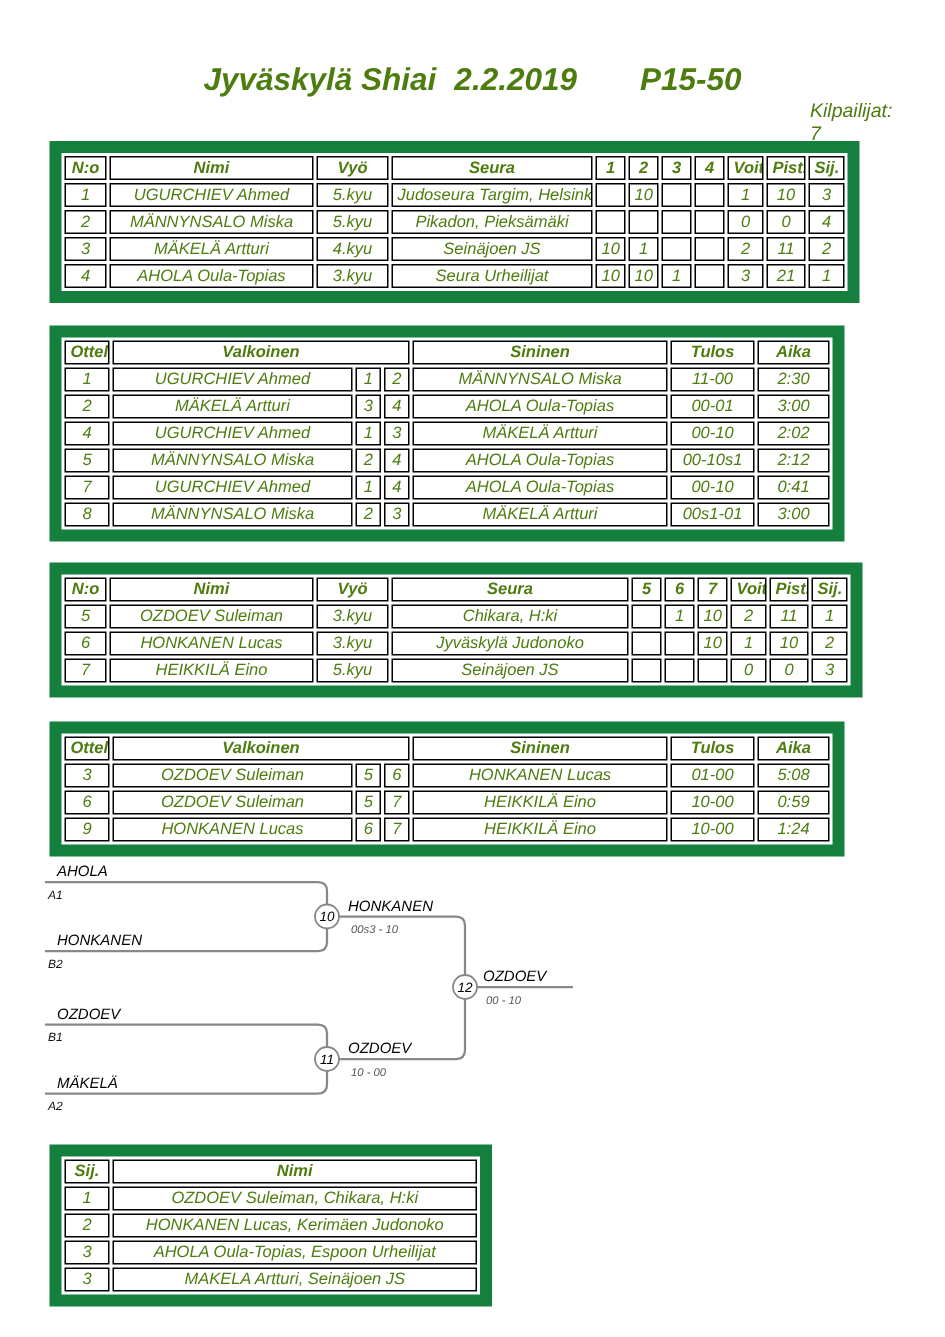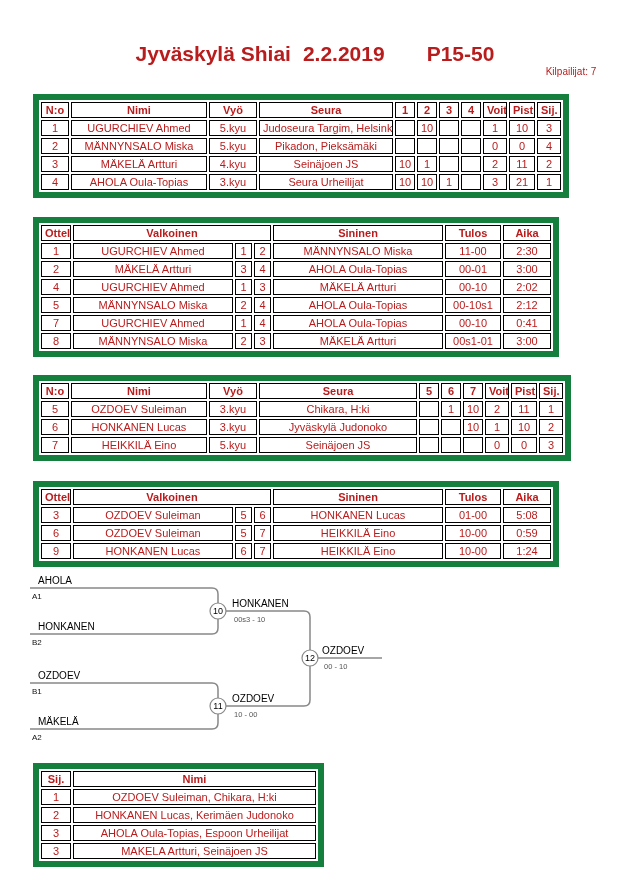--- a/index.html
+++ b/index.html
@@ -1,34 +1,34 @@
 <!DOCTYPE html>
 <html><head>
 <meta charset="utf-8">
 <style>
   html,body { margin:0; padding:0; background:#fff; }
   .page {
     position:relative; width:630px; height:891px; background:#fff;
-    font-family:"Liberation Sans", sans-serif; color:#b91c1c; overflow:hidden;
+    font-family:"Liberation Sans", sans-serif; color:#4d7c0f; overflow:hidden;font-style:italic;
   }
   .title {
     position:absolute; left:0; top:42px; width:630px;
     display:flex; justify-content:center; align-items:baseline;
     font-size:21px; font-weight:bold;
   }
   .title .tp1 { margin-right:12px; }
   .title .tp2 { margin-right:42px; }
   .sec-heading {
     position:absolute; text-align:center; font-size:12px; font-weight:bold;margin-top:44px;
   }
   .count-label {
-    position:absolute; left:540px; top:66px; width:62px; text-align:center; font-size:10px;
+    position:absolute; left:540px; top:66px; width:62px; text-align:left; font-size:13px;
   }
   table.t {
-    position:absolute; border:6px solid #15803d; border-collapse:separate;
+    position:absolute; border:8px solid #15803d; border-collapse:separate;
     border-spacing:2px; table-layout:fixed; background:#fff;
   }
   table.t td {
     border:1px solid #000; font-size:11px; line-height:13px; height:14px;
     padding:0 3px; white-space:nowrap; overflow:hidden; background:#fff;
   }
   table.t tr.hdr td { font-weight:bold; text-align:center; }
   td.c { text-align:center; }
   td.l { text-align:center; }
   td.thick { border-left:2px solid #000; }

